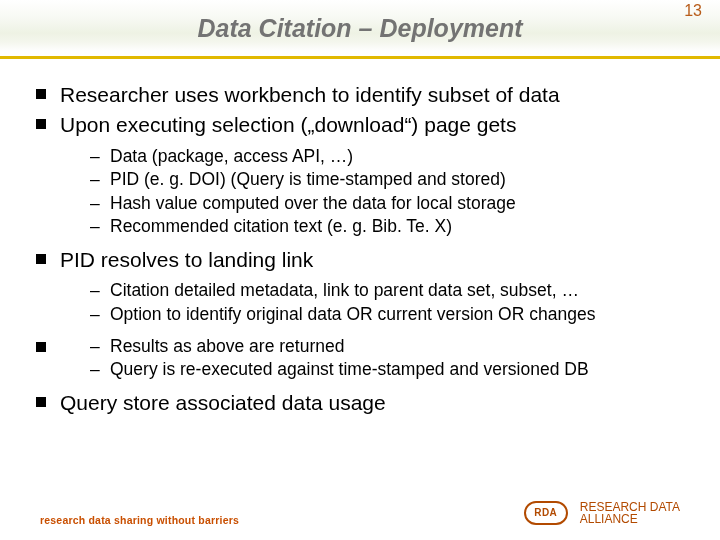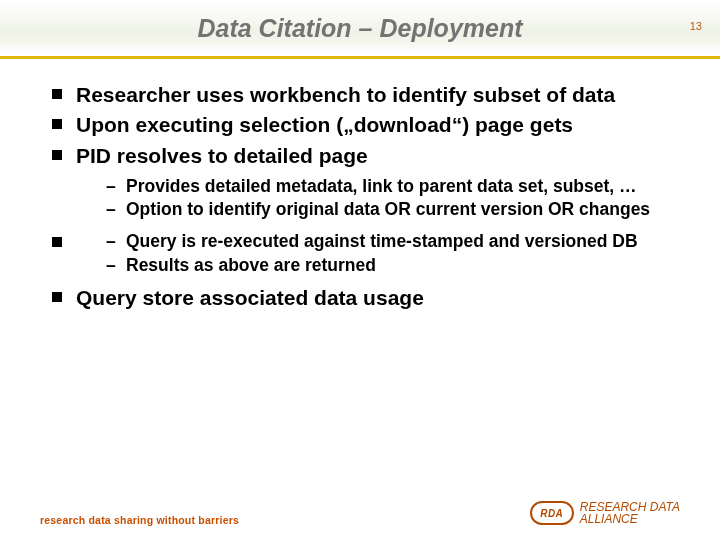--- a/index.html
+++ b/index.html
@@ -29,28 +29,28 @@
     position: absolute;
     top: 14px; left: 0; right: 0;
     text-align: center;
     font-size: 25px;
     font-weight: bold;
     color: #737373;
     font-style: italic;
   }
   .page-num {
     position: absolute;
-    top: 20px; right: 18px;
-    font-size: 11px;
+    top: 2px; right: 18px;
+    font-size: 16px;
     color: #b85c1a;
     text-align: center;
   }
   .content {
     position: absolute;
-    top: 82px; left: 52px; right: 30px; font-weight: bold;
+    top: 82px; left: 36px; right: 30px;
   }
   ul.lvl1 {
     list-style: none;
     padding: 0;
   }
   ul.lvl1 > li {
     position: relative;
     padding-left: 24px;
     margin-bottom: 4px;
     font-size: 21px;
@@ -89,23 +89,21 @@
     align-items: flex-end;
   }
   .footer-left {
     font-size: 10.5px;
     line-height: 1.15;
   }
   .footer-left .line1 { color: #c94f00; font-weight: bold; letter-spacing: 0.2px; }
   .footer-left .line2 { color: #6a8a1f; font-weight: bold; }
   .footer-right {
     display: flex;
-    align-items: center;
-    gap: 6px;
-    font-style: italic;
+    gap: 12px;
   }
   .rda-badge {
     width: 44px; height: 24px;
     border: 2px solid #b24a00;
     border-radius: 12px;
     display: flex; align-items: center; justify-content: center;
     font-size: 10px; font-weight: bold; color: #b24a00;
     letter-spacing: 0.5px;
   }
   .rda-text {
@@ -125,32 +123,38 @@
 <div class="title">Data Citation – Deployment</div>
 <div class="page-num">13</div>
 
 <div class="content">
   <ul class="lvl1">
     <li>
       <span>Researcher uses workbench to identify subset of data</span>
     </li>
     <li>
       <span>Upon executing selection („download“) page gets</span>
+      <ul class="lvl2">
+        <li>Data (package, access API, …)</li>
+        <li>PID (e. g. DOI)  (Query is time-stamped and stored)</li>
+        <li>Hash value computed over the data for local storage</li>
+        <li>Recommended citation text (e. g. Bib. Te. X)</li>
+      </ul>
     </li>
     <li>
-      <span>PID resolves to detailed page</span>
+      <span>PID resolves to landing link</span>
       <ul class="lvl2">
-        <li>Provides detailed metadata, link to parent data set, subset, …</li>
+        <li>Citation detailed metadata, link to parent data set, subset, …</li>
         <li>Option to identify original data OR current version OR changes</li>
       </ul>
     </li>
     <li>
       <ul class="lvl2">
+        <li>Results as above are returned</li>
         <li>Query is re-executed against time-stamped and versioned DB</li>
-        <li>Results as above are returned</li>
       </ul>
     </li>
     <li>
       <span>Query store associated data usage</span>
     </li>
   </ul>
 </div>
 
 <div class="footer">
   <div class="footer-left">

